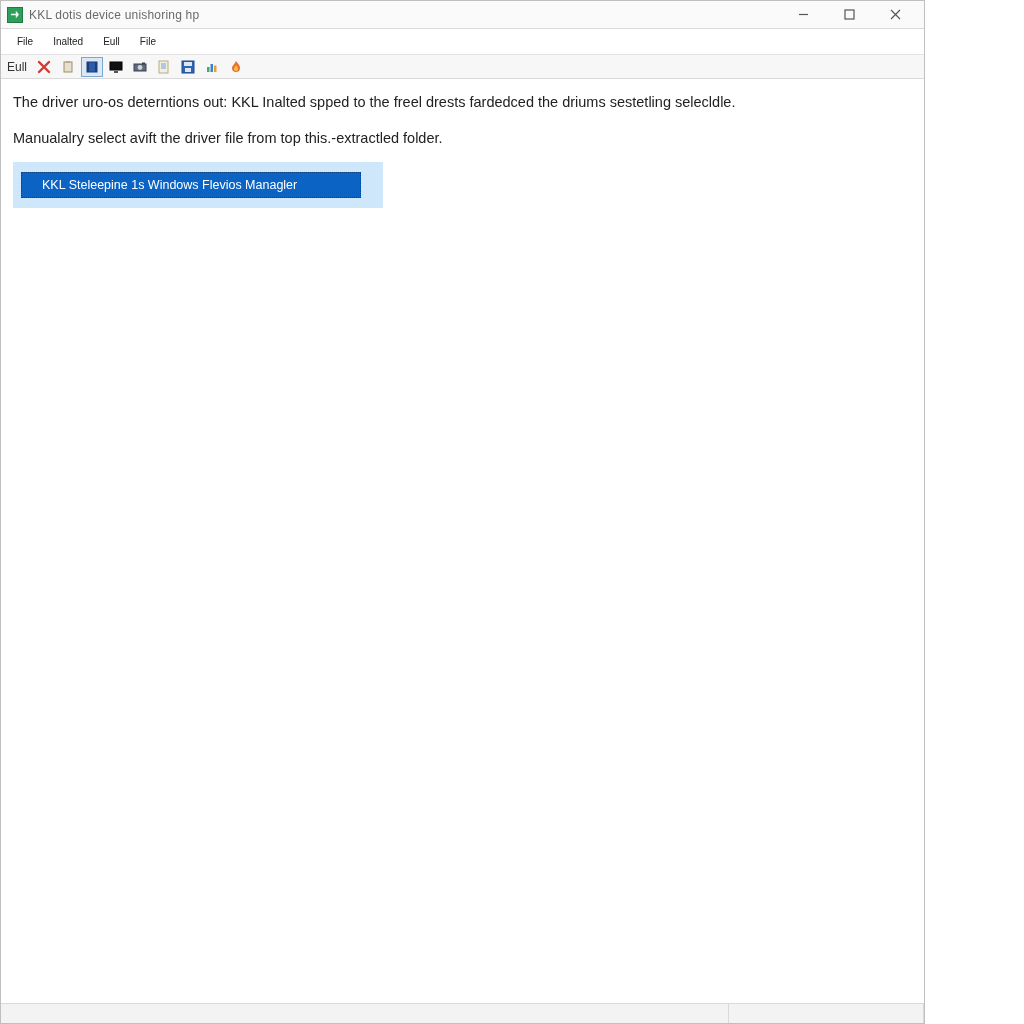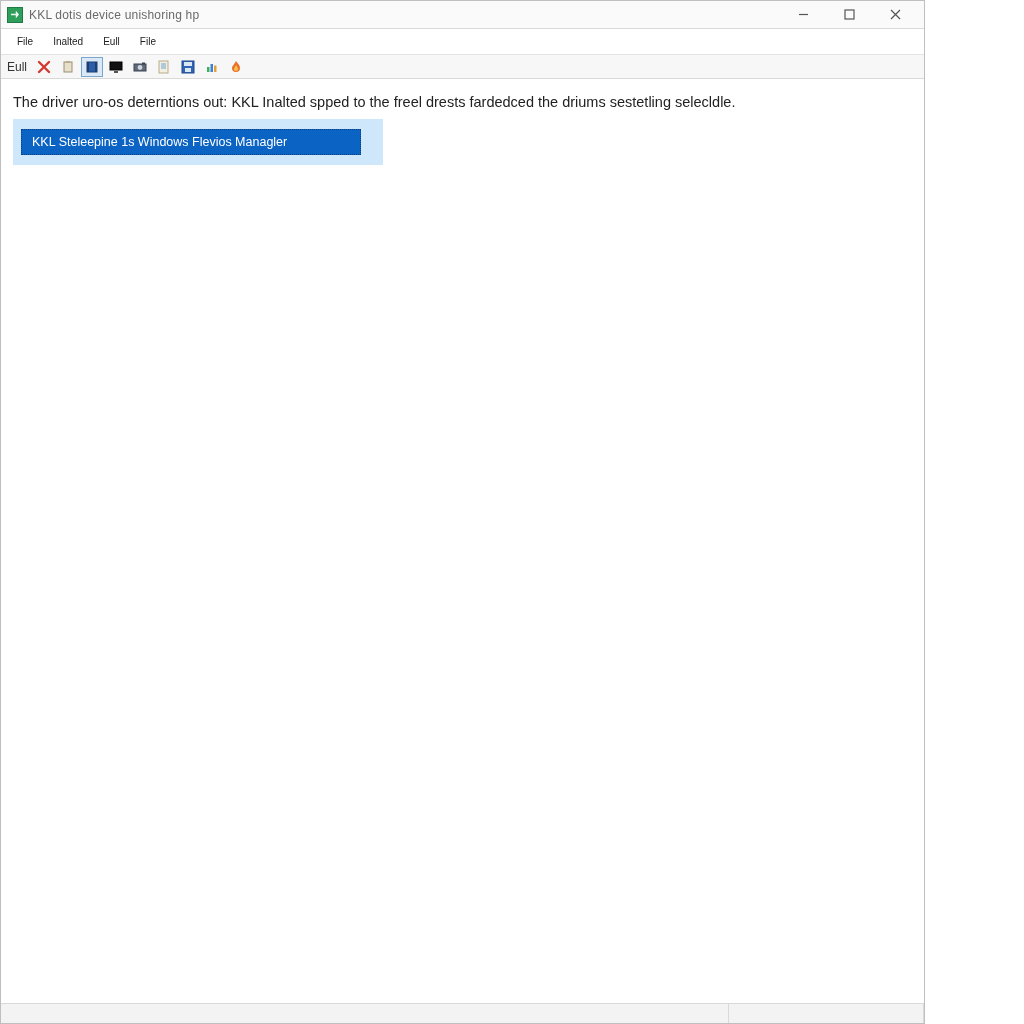--- a/index.html
+++ b/index.html
@@ -17,24 +17,24 @@
   .menubar { height: 26px; display: flex; align-items: center; padding: 0 6px; border-bottom: 1px solid #e3e3e3; }
   .menubar .menu-item { padding: 4px 10px; font-size: 10px; color: #222; }
   
   .toolbar { height: 24px; display: flex; align-items: center; padding: 0 4px; gap: 2px; border-bottom: 1px solid #d9d9d9; background: #f7f7f7; }
   .toolbar .tlabel { font-size: 12px; padding: 0 4px 0 2px; color:#333; }
   .tool { width: 22px; height: 20px; display:flex; align-items:center; justify-content:center; border:1px solid transparent; }
   .tool.active { border:1px solid #7aa7cf; background:#dbe9f6; }
   .tool svg { width:16px; height:16px; }
   
   .content { flex: 1 1 auto; padding: 14px 12px 12px 12px; overflow: auto; }
-  .desc { font-size: 14.5px; line-height: 1.35; margin-bottom: 6px; }
+  .desc { font-size: 14.5px; line-height: 1.35; margin-bottom: 16px; }
   .desc2 { font-size: 14.5px; line-height: 1.35; margin-bottom: 14px; }
   .list-wrap { background:#cfe7fb; padding: 10px 8px; display:inline-block; min-width: 370px; }
-  .list-item { background:#0b63c4; color:#fff; font-size: 12.5px; padding: 5px 10px; border: 1px dotted #0a3f80; display:inline-block; min-width: 340px; }
+  .list-item { background:#0b63c4; color:#fff; font-size: 12.5px; padding: 5px 20px; border: 1px dotted #0a3f80; display:inline-block; min-width: 340px; }
   
   .statusbar { height: 20px; border-top: 1px solid #d9d9d9; background: #f3f3f3; display:flex; }
   .status-cell { border-right: 1px solid #d9d9d9; height:100%; }
   .status-cell.main { flex: 1 1 auto; }
   .status-cell.side { width: 195px; }
 </style>
 </head>
 <body>
 
 <div class="window">
@@ -124,20 +124,21 @@
     <div class="tool">
       <svg viewBox="0 0 16 16">
           <path d="M8 2 C10 5 12 6 12 9 a4 4 0 0 1 -8 0 C4 7 6 6 8 2 Z" fill="#e9722e"></path>
           <path d="M8 6 C9 8 10 8.5 10 10 a2 2 0 0 1 -4 0 C6 9 7 8.5 8 6 Z" fill="#f6c04a"></path>
         </svg>
     </div>
   </div>
 
   <div class="content">
     <p class="desc">The driver uro-os deterntions out: KKL Inalted spped to the freel drests fardedced the driums sestetling selecldle.</p>
+    <p class="desc2">Manualalry select avift the driver file from top this.-extractled folder.</p>
     <div class="list-wrap">
       <div class="list-item">KKL Steleepine 1s Windows Flevios Managler</div>
     </div>
   </div>
 
   <div class="statusbar">
     <div class="status-cell main"></div>
     <div class="status-cell side"></div>
   </div>
 

